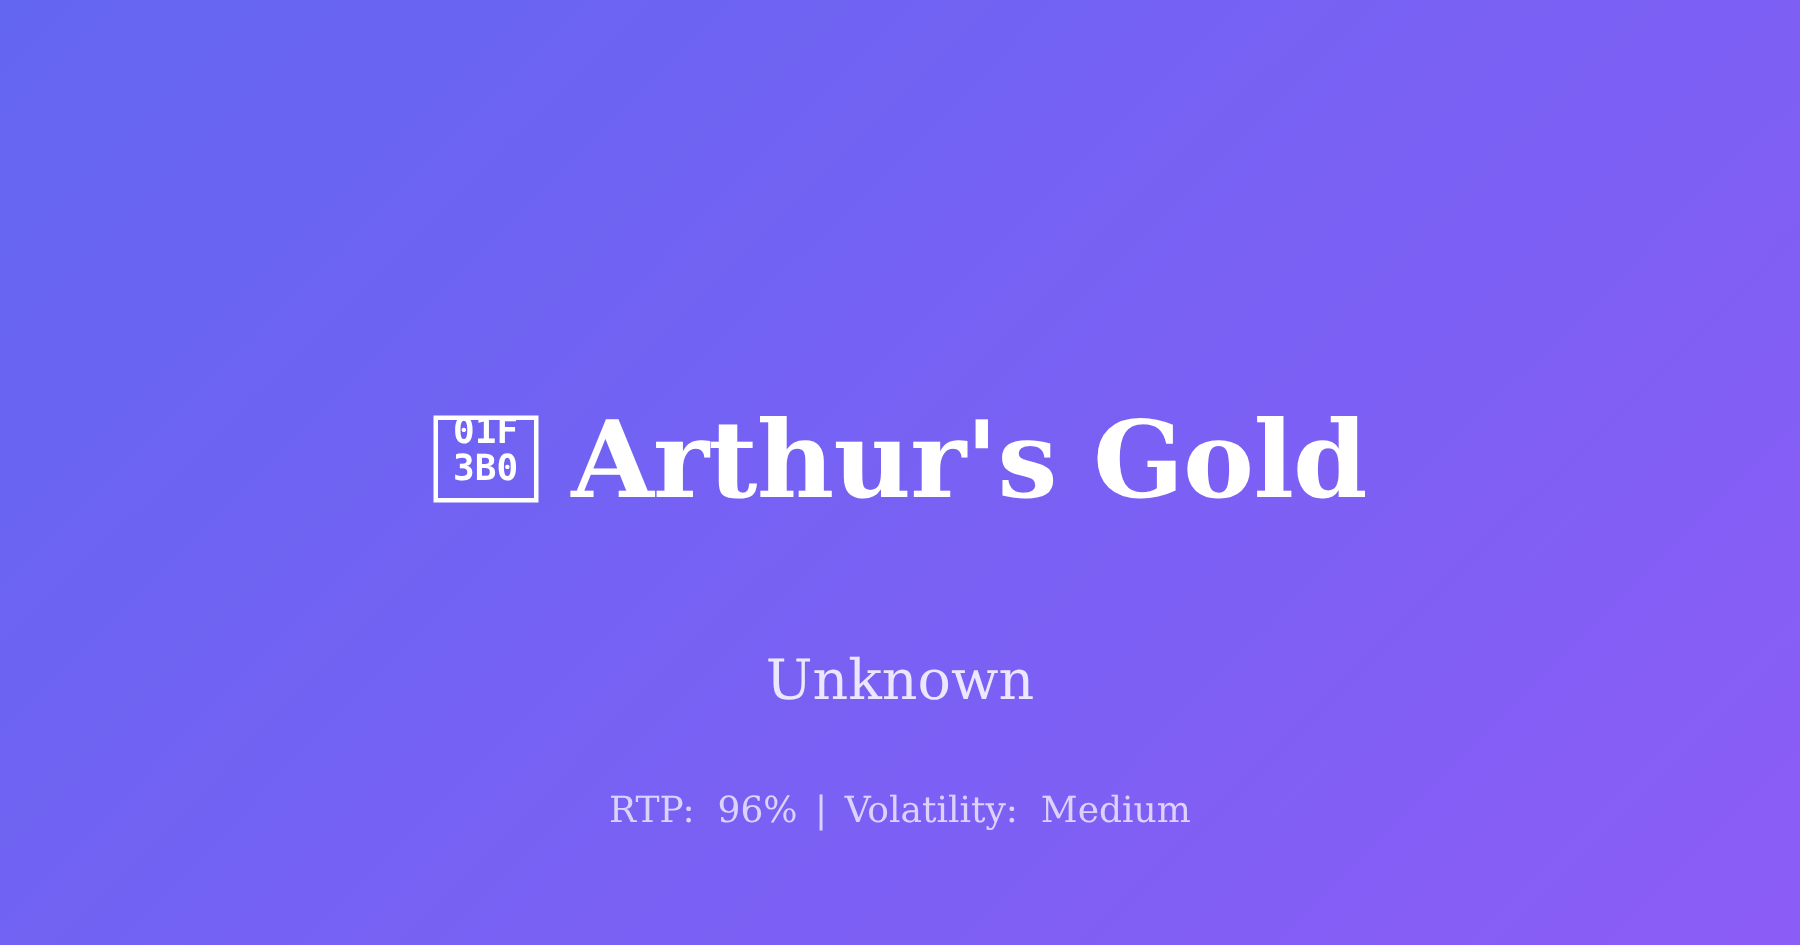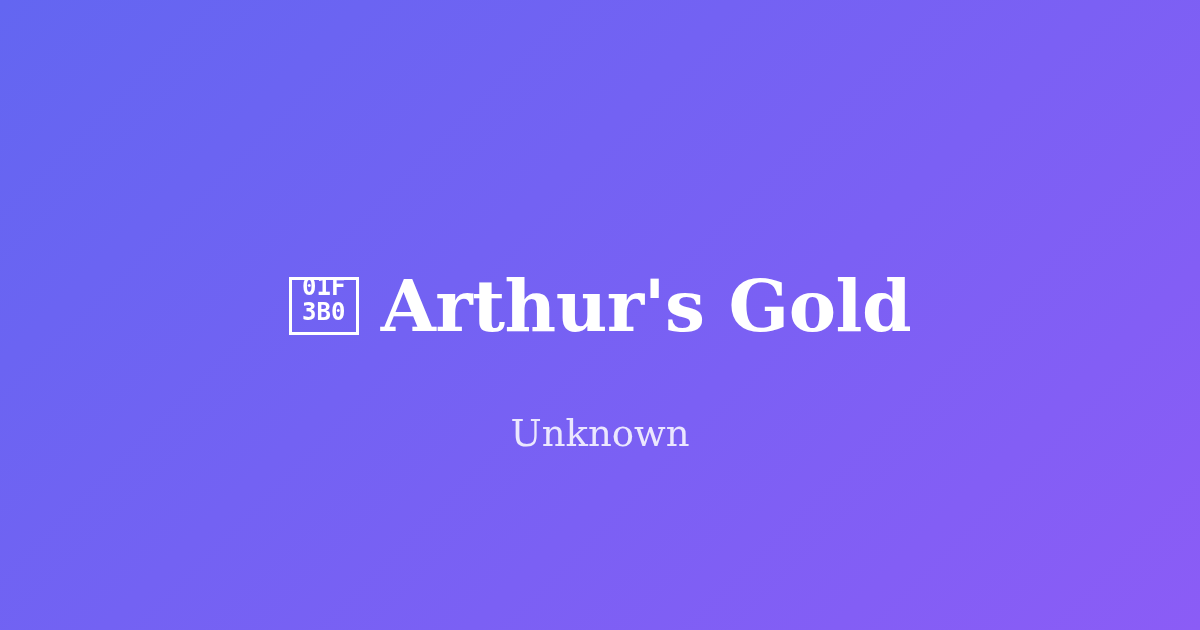--- a/index.html
+++ b/index.html
@@ -76,21 +76,21 @@
     font-family: "DejaVu Serif", "Liberation Serif", serif;
     font-size: 71px;
     font-weight: 700;
     color: #ffffff;
     letter-spacing: -0.5px;
     line-height: 1.02;
     white-space: nowrap;
   }
 
   .game-subtitle {
-    margin-top: 24px;
+    margin-top: 44px;
     font-family: "DejaVu Serif", "Liberation Serif", serif;
     font-size: 37px;
     font-weight: 400;
     color: rgba(255, 255, 255, 0.85);
     line-height: 1.1;
     white-space: nowrap;
   }
 
   
   .meta-line {
@@ -126,14 +126,21 @@
       </span>
 
       <h1 class="game-title">Arthur's Gold</h1>
 
     </div>
 
     <div class="game-subtitle">Unknown</div>
 
   </div>
 
+  <div class="meta-line">
+    <span>RTP:</span>
+    <span>&nbsp;</span><span>96%</span>
+    <span class="meta-sep">|</span>
+    <span>Volatility:</span>
+    <span>&nbsp;</span><span>Medium</span>
+  </div>
 
 </div>
 
 </body></html>

